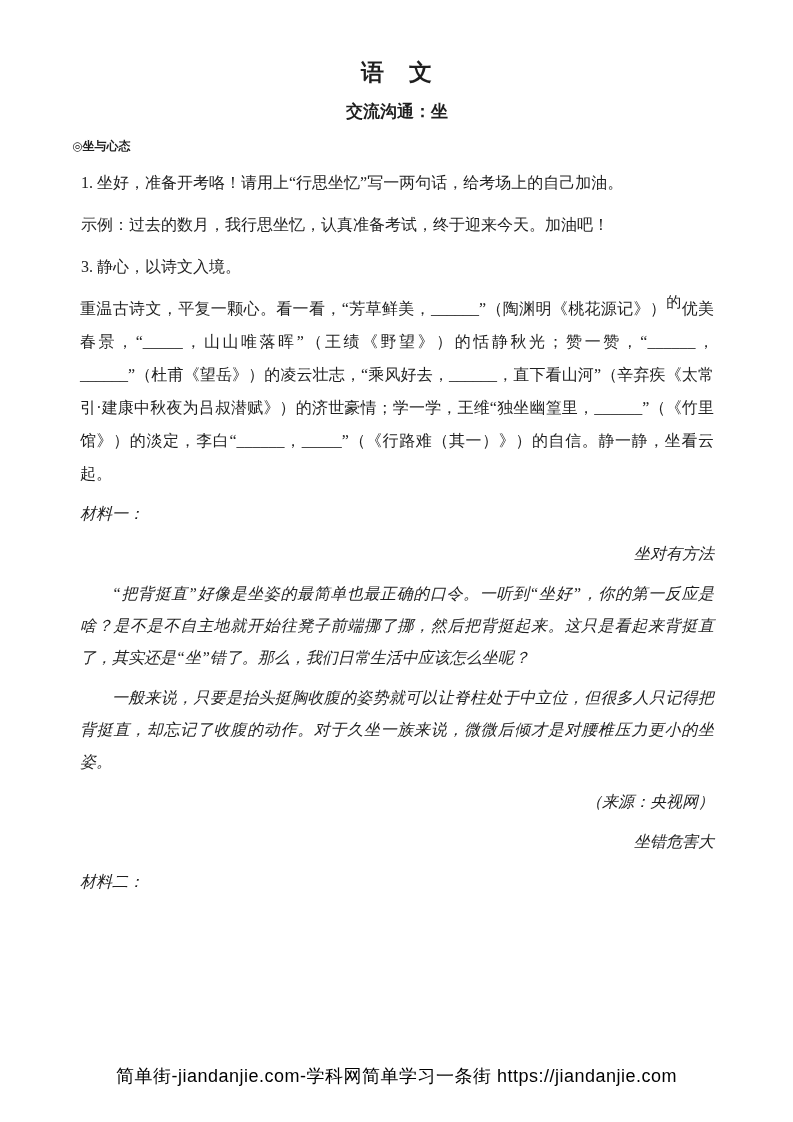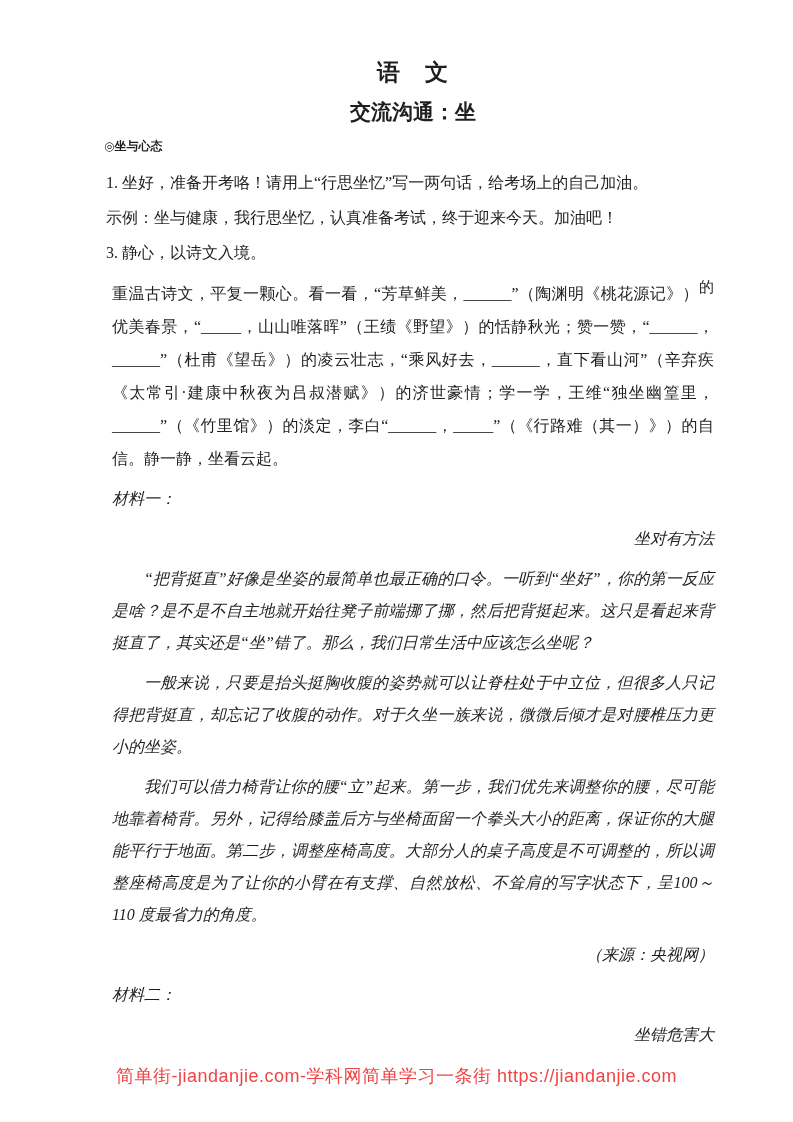--- a/index.html
+++ b/index.html
@@ -6,49 +6,49 @@
     margin: 0;
     padding: 0;
     background: #ffffff;
   }
   .page {
     position: relative;
     width: 793px;
     height: 1122px;
     background: #ffffff;
     box-sizing: border-box;
-    padding: 58px 71px 0 104px;
+    padding: 58px 71px 0 72px;
     overflow: hidden;
     color: #1f1f1f;
     font-family: "Liberation Serif", "DejaVu Serif", serif;
   }
   .doc-title {
     margin: 0;
     text-align: center;
     font-size: 23px;
     font-weight: bold;
     line-height: 30px;
     letter-spacing: 1px;
   }
   .doc-subtitle {
     margin: 12px 0 0 0;
     text-align: center;
-    font-size: 21px;
+    font-size: 17px;
     font-weight: bold;
     line-height: 24px;
   }
   .section-heading {
     margin: 9px 0 0 0;
     font-size: 12px;
     font-weight: bold;
     line-height: 26px;
     font-family: "Liberation Sans", "DejaVu Sans", sans-serif;
   }
   .body-line {
-    margin: 2px;
+    margin: 9px;
     font-size: 16px;
     line-height: 33px;
   }
   .body-para {
     margin: 8px;
     font-size: 16px;
     line-height: 33px;
     text-align: justify;
   }
   .sup-de {
@@ -72,53 +72,52 @@
   }
   .mt { margin-top: 7px; }
   .footer {
     position: absolute;
     left: 0;
     bottom: 34px;
     width: 100%;
     text-align: center;
     font-family: "Liberation Sans", "DejaVu Sans", sans-serif;
     font-size: 18px;
-    color: #ef4444;
+    color: #000000;
     letter-spacing: 0.5px;
   }
 </style>
 </head>
 <body>
 
 <div class="page">
 
   <h1 class="doc-title">语　文</h1>
 
   <h2 class="doc-subtitle">交流沟通：坐</h2>
 
   <h3 class="section-heading">◎坐与心态</h3>
 
   <p class="body-line mt">1. 坐好，准备开考咯！请用上“行思坐忆”写一两句话，给考场上的自己加油。</p>
 
-  <p class="body-line">示例：坐与健康，我行思坐忆，认真准备考试，终于迎来今天。加油吧！</p>
+  <p class="body-line">示例：过去的数月，我行思坐忆，认真准备考试，终于迎来今天。加油吧！</p>
 
   <p class="body-line">3. 静心，以诗文入境。</p>
 
   <p class="body-para"><span>重温古诗文，平复一颗心。看一看，“芳草鲜美，______”（陶渊明《桃花源记》）</span><span class="sup-de">的</span><span>优美春景，“_____，山山唯落晖”（王绩《野望》）的恬静秋光；赞一赞，“______，______”（杜甫《望岳》）的凌云壮志，“乘风好去，______，直下看山河”（辛弃疾《太常引·建康中秋夜为吕叔潜赋》）的济世豪情；学一学，王维“独坐幽篁里，______”（《竹里馆》）的淡定，李白“______，_____”（《行路难（其一）》）的自信。静一静，坐看云起。</span></p>
 
 
   <p class="kai label mt">材料一：</p>
 
   <p class="kai center">坐对有方法</p>
 
   <p class="kai para">“把背挺直”好像是坐姿的最简单也最正确的口令。一听到“坐好”，你的第一反应是啥？是不是不自主地就开始往凳子前端挪了挪，然后把背挺起来。这只是看起来背挺直了，其实还是“坐”错了。那么，我们日常生活中应该怎么坐呢？</p>
   <p class="kai para">一般来说，只要是抬头挺胸收腹的姿势就可以让脊柱处于中立位，但很多人只记得把背挺直，却忘记了收腹的动作。对于久坐一族来说，微微后倾才是对腰椎压力更小的坐姿。</p>
-  <p class="kai para">我们可以借力椅背让你的腰“立”起来。第一步，我们优先来调整你的腰，尽可能地靠着椅背。另外，记得给膝盖后方与坐椅面留一个拳头大小的距离，保证你的大腿能平行于地面。第二步，调整座椅高度。大部分人的桌子高度是不可调整的，所以调整座椅高度是为了让你的小臂在有支撑、自然放松、不耸肩的写字状态下，呈100～110 度最省力的角度。</p>
 
   <p class="kai right">（来源：央视网）</p>
 
+  <p class="kai center">坐错危害大</p>
+
   <p class="kai label">材料二：</p>
-
-  <p class="kai center">坐错危害大</p>
 
   <div class="footer">简单街-jiandanjie.com-学科网简单学习一条街 https://jiandanjie.com</div>
 
 </div>
 
 </body></html>

